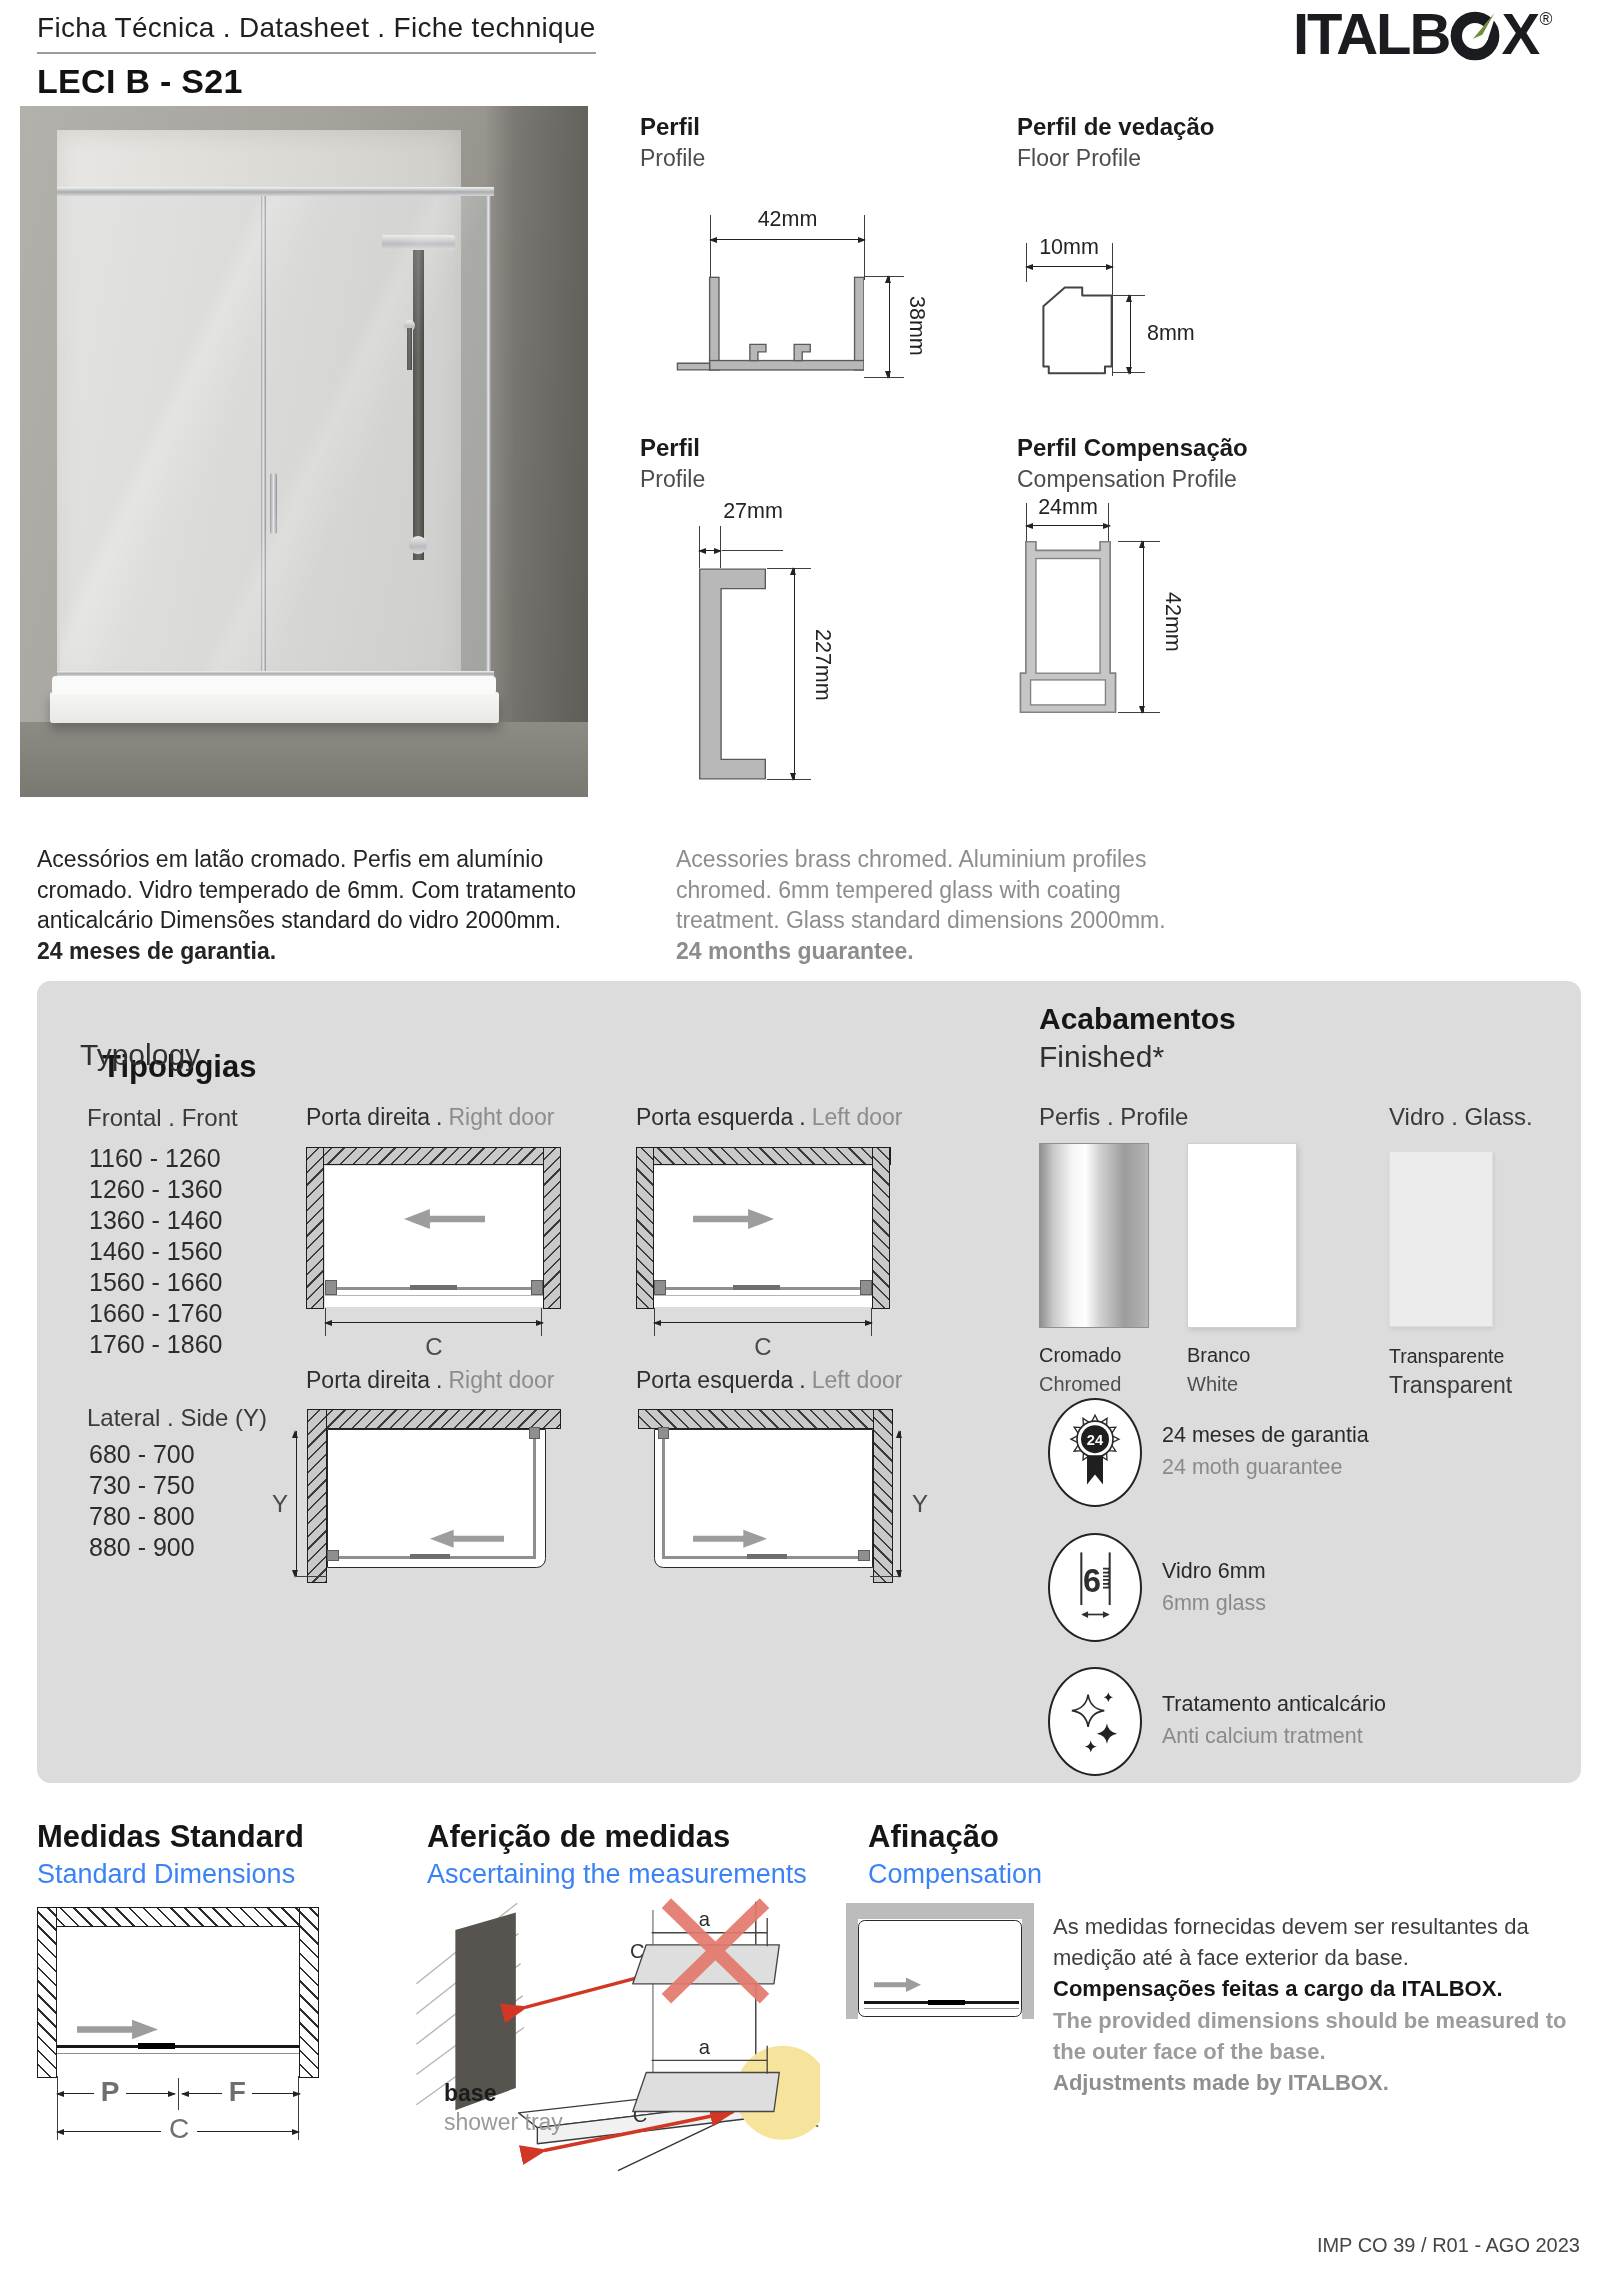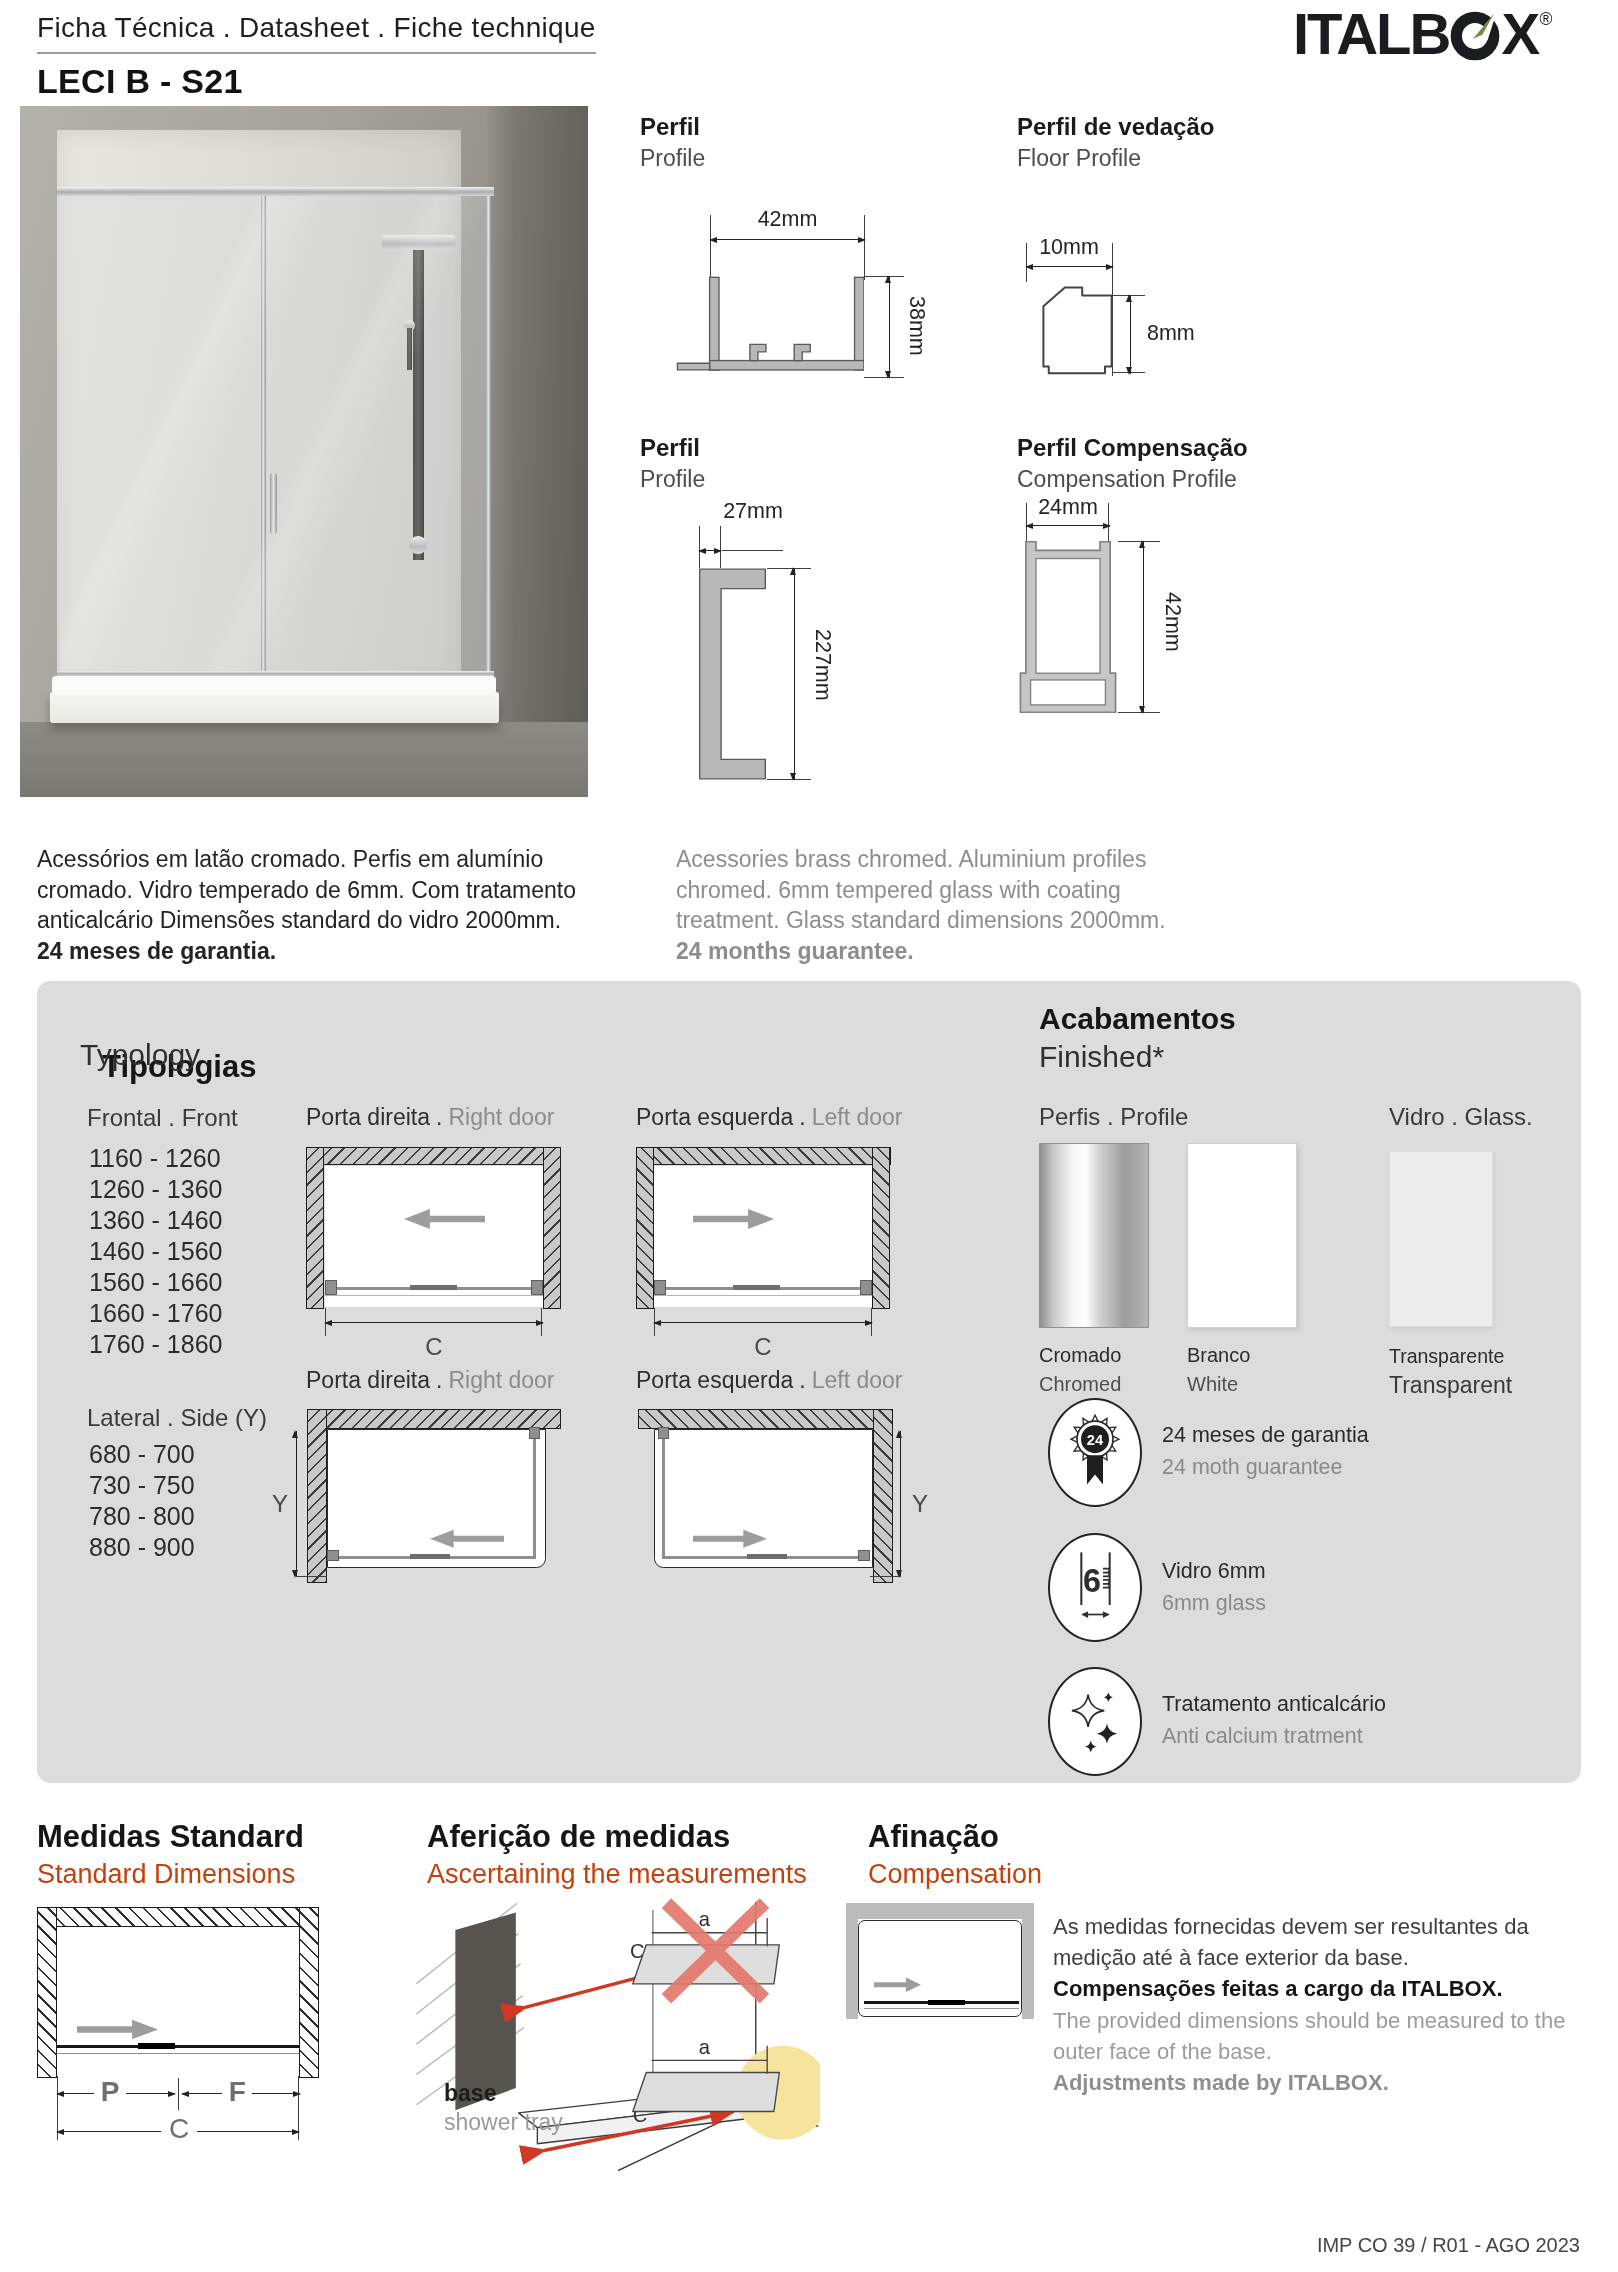--- a/index.html
+++ b/index.html
@@ -5,21 +5,21 @@
   html,body{margin:0;padding:0;background:#ffffff;}
   .page{position:relative;width:1618px;height:2273px;background:#ffffff;
         font-family:"Liberation Sans",sans-serif;color:#1d1d1d;overflow:hidden;}
   .abs{position:absolute;}
 
   
   .doc-title{font-size:28px;color:#1f1f1f;letter-spacing:0.3px;padding-bottom:8px;border-bottom:2px solid #9c9c9c;}
   .product-title{font-size:34px;font-weight:800;color:#121212;letter-spacing:0.3px;}
   .sec-pt{font-size:31px;font-weight:bold;color:#161616;}
   .sec-en{font-size:30px;color:#2f2f2f;}
-  .sec-en.gray{color:#c2410c;}
+  .sec-en.gray{color:#3b82f6;}
   .sub-pt{font-size:24px;font-weight:bold;color:#1b1b1b;}
   .sub-en{font-size:23px;color:#4c4c4c;}
   .small-label{font-size:24px;color:#3a3a3a;}
 
   
   .logo{display:flex;align-items:flex-start;}
   .logo-txt{font-size:58px;font-weight:800;color:#1b1c20;letter-spacing:-2px;line-height:1;}
   .logo-reg{font-size:17.5px;color:#1b1c20;margin-top:4px;margin-left:1.3px;}
 
   
@@ -84,21 +84,21 @@
   
   .badge-circle{width:94px;height:109px;border:2.7px solid #232323;border-radius:50%;background:#fff;
                 display:flex;align-items:center;justify-content:center;box-sizing:border-box;}
   .badge-pt{font-size:21.5px;color:#2a2a2a;}
   .badge-en{font-size:21.5px;color:#8a8a8a;}
 
   
   .note{font-size:22px;line-height:1.42;}
   .note .n-pt{color:#3f3f3f;}
   .note .n-pt-b{color:#161616;font-weight:bold;}
-  .note .n-en{color:#9c9c9c;}
+  .note .n-en{color:#9c9c9c;font-weight:bold;}
   .note .n-en-b{color:#8e8e8e;font-weight:bold;}
   .base-pt{font-size:23px;font-weight:bold;color:#1c1c1c;}
   .base-en{font-size:23px;color:#9a9a9a;}
 
   .footer{font-size:20px;color:#454545;text-align:right;}
 
   svg text{font-family:"Liberation Sans",sans-serif;}
 
   
   .photo{overflow:hidden;background:linear-gradient(105deg,#b3b1ac 0%,#a6a39d 40%,#94918b 70%,#87847e 100%);}

